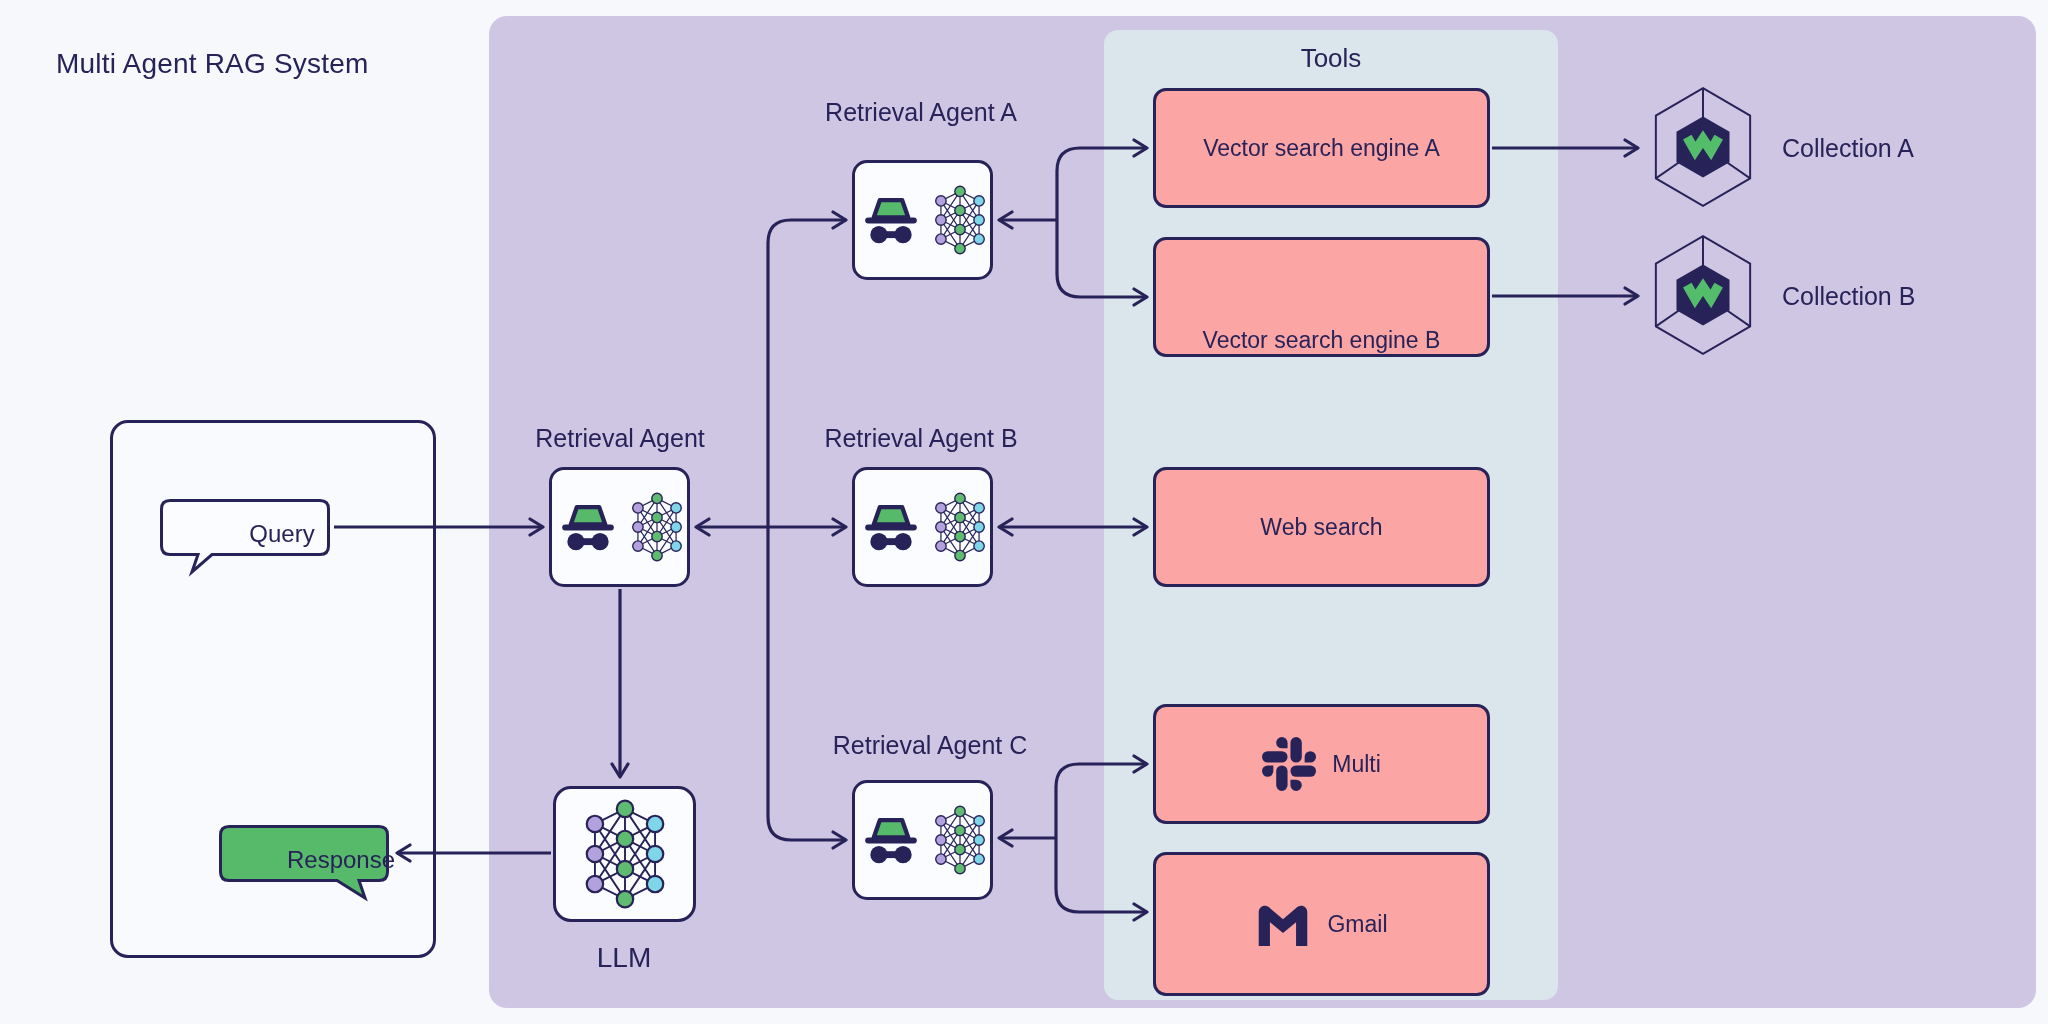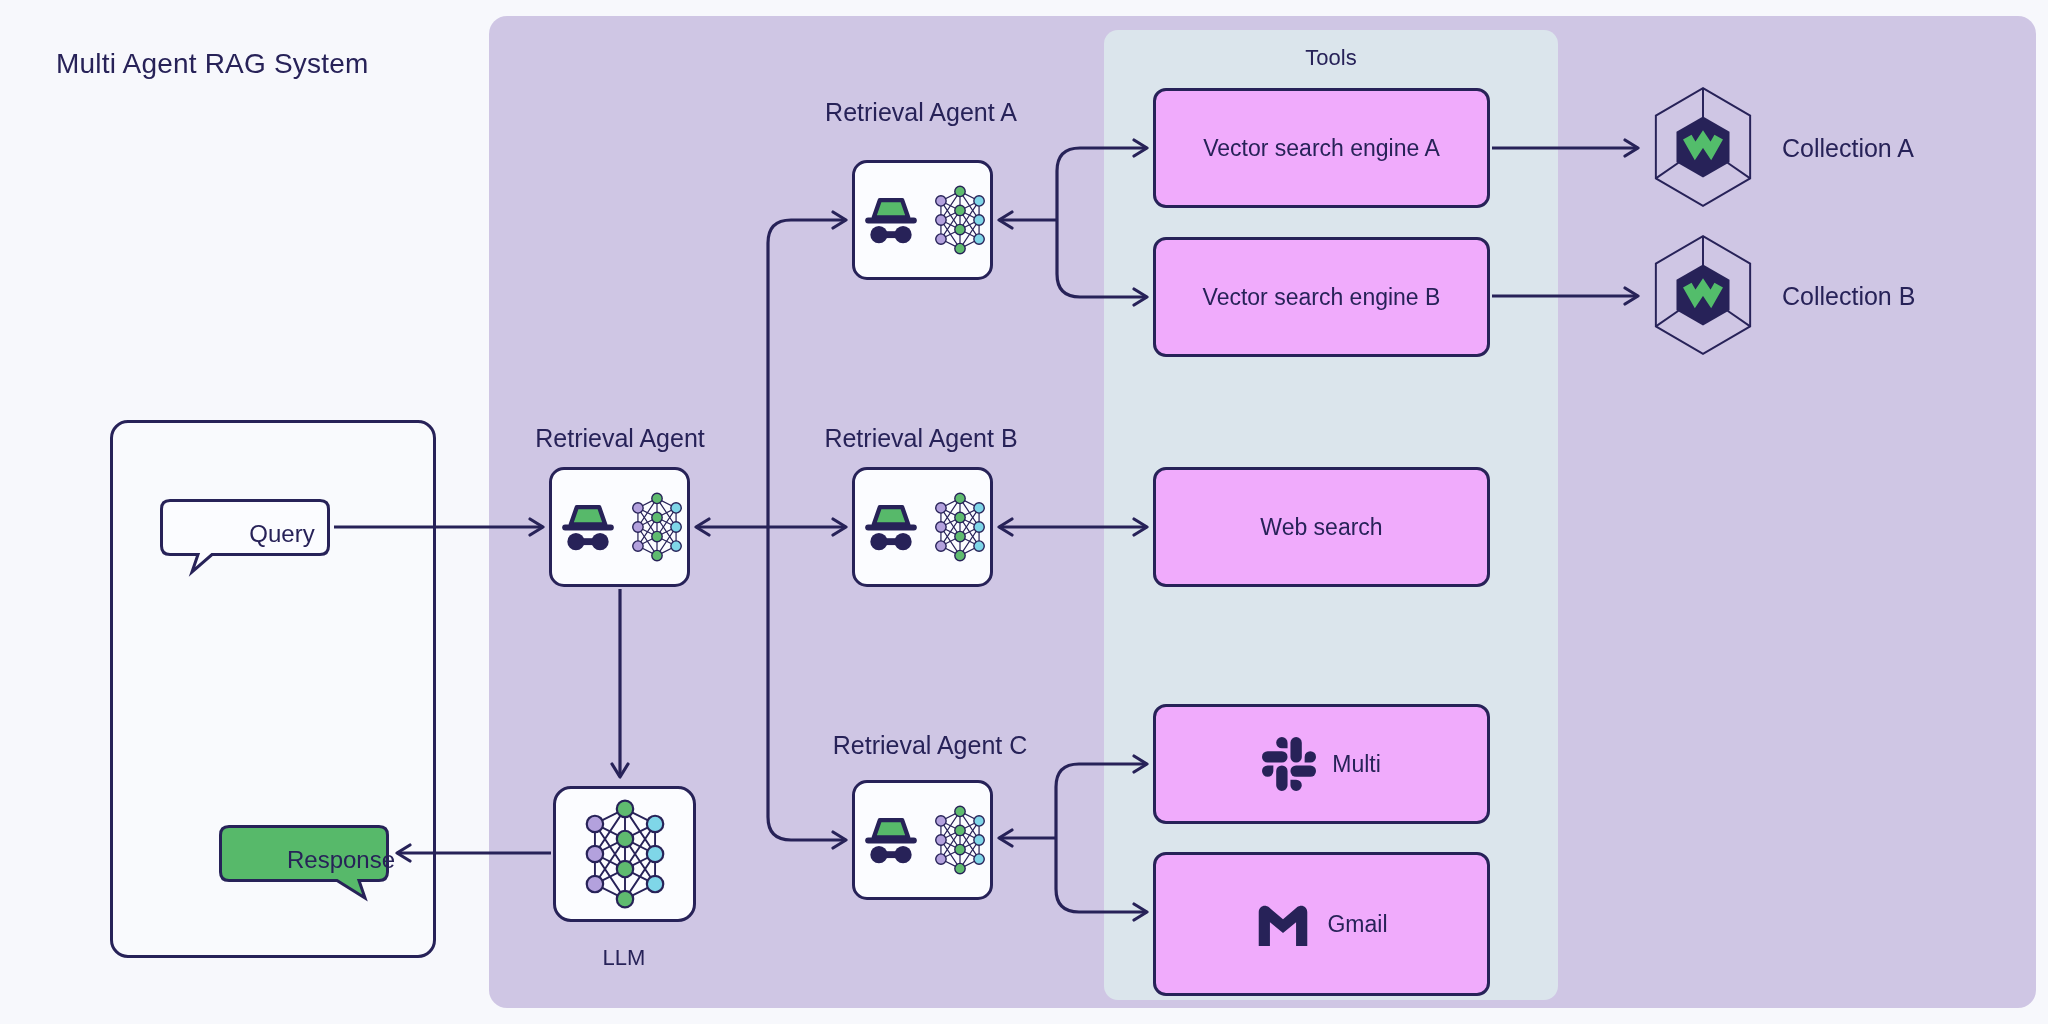--- a/index.html
+++ b/index.html
@@ -6,32 +6,32 @@
   .canvas{
     position:relative;width:2048px;height:1024px;overflow:hidden;
     background:#f7f8fc;
     font-family:"Liberation Sans", sans-serif;
     color:#272258;
   }
   .panel{position:absolute;}
   .panel-agents{left:489px;top:16px;width:1547px;height:992px;background:#cfc6e4;border-radius:18px;}
   .panel-tools{left:1104px;top:30px;width:454px;height:970px;background:#dbe5ec;border-radius:14px;}
   .title{position:absolute;left:56px;top:48px;font-size:28px;font-weight:500;letter-spacing:.2px;white-space:nowrap;}
-  .panel-label{position:absolute;transform:translate(-50%,-50%);font-size:22px;white-space:nowrap;}
+  .panel-label{position:absolute;transform:translate(-50%,-50%);font-size:26px;white-space:nowrap;}
   .node-label{position:absolute;transform:translate(-50%,-50%);font-size:25px;white-space:nowrap;}
   .client-box{
     position:absolute;left:110px;top:420px;width:326px;height:538px;
     border:3px solid #272258;border-radius:18px;background:#f9fafd;box-sizing:border-box;
   }
   .node{
     position:absolute;background:#fbfcff;border:3px solid #272258;border-radius:15px;
     display:flex;align-items:center;justify-content:center;gap:12px;box-sizing:border-box;
   }
   .toolbox{
-    position:absolute;background:#f0abfc;border:3px solid #272258;border-radius:13px;
+    position:absolute;background:#fca5a5;border:3px solid #272258;border-radius:13px;
     display:flex;align-items:center;justify-content:center;gap:16px;box-sizing:border-box;
     font-size:23px;
   }
   .wires{position:absolute;left:0;top:0;z-index:3;}
   .bubble{position:absolute;z-index:4;}
   .bubble .bubble-text{
     position:absolute;left:0;top:0;width:170px;height:70px;
     display:flex;align-items:center;justify-content:center;font-size:24px;margin-left:37px;
   }
   .nodes-layer .node, .nodes-layer .toolbox{z-index:4;}
@@ -196,26 +196,26 @@
       <svg width="52" height="70">
           <use href="#sym-nn"></use>
         </svg>
     </div>
 
     <div class="node" style="left:553px;top:786px;width:143px;height:136px;border-radius:18px;">
       <svg width="82" height="110">
           <use href="#sym-nn"></use>
         </svg>
     </div>
-    <div class="node-label" style="left:624px;top:958px;font-size:22px;">LLM</div>
+    <div class="node-label" style="left:624px;top:958px;font-size:28px;">LLM</div>
 
     <div class="toolbox" style="left:1153px;top:88px;width:337px;height:120px;">
       <span>Vector search engine A</span>
     </div>
-    <div class="toolbox" style="left:1153px;top:237px;width:337px;height:120px;">
+    <div class="toolbox" style="left:1153px;top:237px;width:337px;height:120px;align-items:flex-end;">
       <span>Vector search engine B</span>
     </div>
     <div class="toolbox" style="left:1153px;top:467px;width:337px;height:120px;">
       <span>Web search</span>
     </div>
     <div class="toolbox" style="left:1153px;top:704px;width:337px;height:120px;">
       <svg width="54" height="54">
           <use href="#sym-slack"></use>
         </svg>
       <span>Multi</span>

